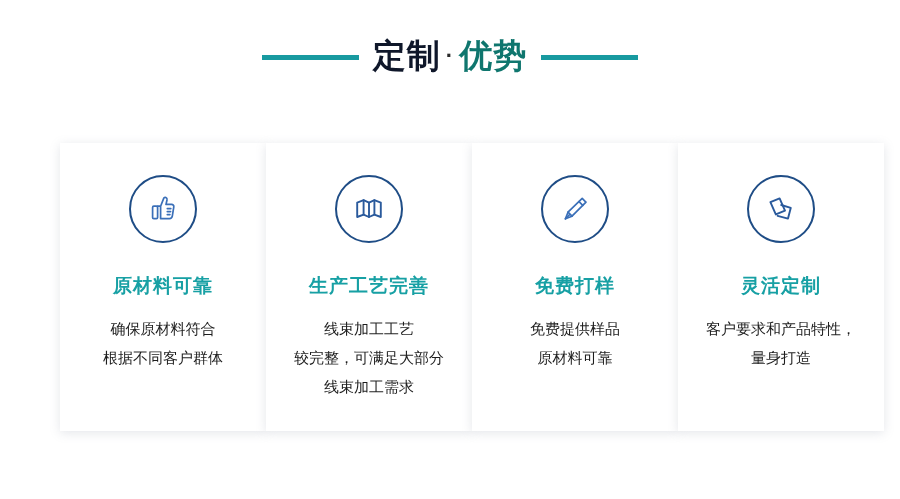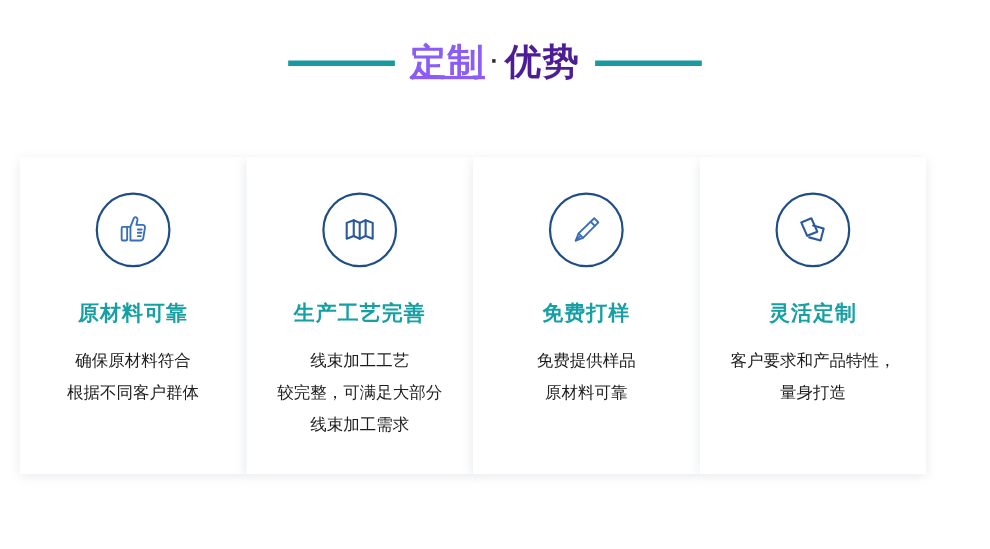--- a/index.html
+++ b/index.html
@@ -37,38 +37,38 @@
 
   .section-title {
     font-size: 33px;
     font-weight: bold;
     letter-spacing: 1px;
     line-height: 1;
     white-space: nowrap;
     display: flex;
     align-items: baseline;
   }
-  .title-accent { color: #8b5cf6; text-decoration: underline; }
+  .title-accent { color: #0f172a; }
   .title-dot {
     color: #2b2b2b;
     font-size: 22px;
     padding: 0 5px;
     position: relative;
     top: -4px;
   }
-  .title-plain { color: #4c1d95; }
+  .title-plain { color: #0f766e; }
 
   
   .cards {
     position: absolute;
     left: 18px;
     top: 143px;
     width: 866px;
     display: flex;
-    justify-content: flex-start;
+    justify-content: flex-end;
     align-items: flex-start;
   }
   .card {
     width: 206px;
     background: #ffffff;
     box-shadow: 0 2px 10px rgba(120,128,150,0.20);
     padding: 0 4px 22px 4px;
     box-sizing: border-box;
     text-align: center;
     min-height: 288px;

